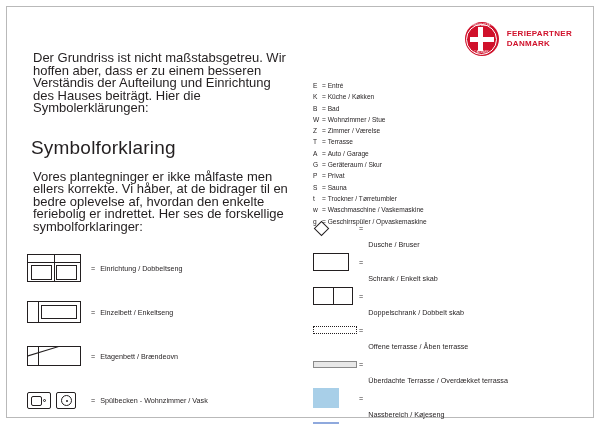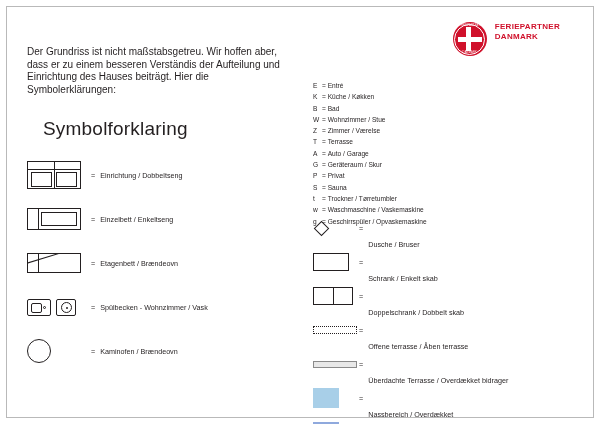--- a/index.html
+++ b/index.html
@@ -25,23 +25,24 @@
     top: 6px;
     width: 588px;
     height: 412px;
     border: 1px solid #b9b9b9;
     box-sizing: border-box;
   }
 
   
   .logo {
     position: absolute;
-    right: 40px;
+    right: 28px;
     top: 22px;
     display: flex;
+    align-items: center;
     gap: 8px;
   }
   .logo-mark {
     position: relative;
     width: 34px;
     height: 34px;
     border-radius: 50%;
     background: #d0112b;
     display: flex;
     align-items: center;
@@ -111,27 +112,27 @@
   }
   h1.title-de {
     font-size: 19px;
     font-weight: normal;
     margin: 0 0 14px 0;
     letter-spacing: 0.2px;
   }
   h1.title-da {
     font-size: 19px;
     font-weight: normal;
-    margin: 22px 0 12px 16px;
+    margin: 22px 0 12px 4px;
     letter-spacing: 0.2px;
   }
   .para {
-    font-size: 10px;
+    font-size: 13px;
     line-height: 12.5px;
-    margin: 0;
+    margin: 6px;
     color: #231f20;
   }
 
   
   .legend-list {
     margin-top: 18px;
   }
   .legend-row {
     display: flex;
     align-items: center;
@@ -443,20 +444,21 @@
     <div>
       <div class="logo-text">FERIEPARTNER</div>
       <div class="logo-text">DANMARK</div>
     </div>
   </div>
 
   <div class="left-col">
     <p class="para">Der Grundriss ist nicht maßstabsgetreu. Wir hoffen aber, dass er zu einem besseren Verständis der Aufteilung und Einrichtung des Hauses beiträgt. Hier die Symbolerklärungen:</p>
 
     <h1 class="title-da">Symbolforklaring</h1>
+    <p class="para">Vores plantegninger er ikke målfaste men ellers korrekte. Vi håber, at de bidrager til en bedre oplevelse af, hvordan den enkelte feriebolig er indrettet. Her ses de forskellige symbolforklaringer:</p>
 
     <div class="legend-list">
 
       <div class="legend-row">
         <div class="legend-art">
           <div class="box-bed">
             <div class="pillow-line"></div>
             <div class="mid-v"></div>
             <div class="inner-l"></div>
             <div class="inner-r"></div>
@@ -594,29 +596,29 @@
       </div>
       <div class="req">=</div>
       <div class="rlabel">Offene terrasse / Åben terrasse</div>
     </div>
 
     <div class="rrow">
       <div class="rart">
         <div class="covered-terrace"></div>
       </div>
       <div class="req">=</div>
-      <div class="rlabel">Überdachte Terrasse / Overdækket bidrager</div>
+      <div class="rlabel">Überdachte Terrasse / Overdækket terrassa</div>
     </div>
 
     <div class="rrow">
       <div class="rart">
         <div class="swatch water"></div>
       </div>
       <div class="req">=</div>
-      <div class="rlabel">Nassbereich / Overdækket</div>
+      <div class="rlabel">Nassbereich / Køjeseng</div>
     </div>
 
     <div class="rrow">
       <div class="rart">
         <div class="swatch pool"></div>
       </div>
 
     </div>
 
   </div>

